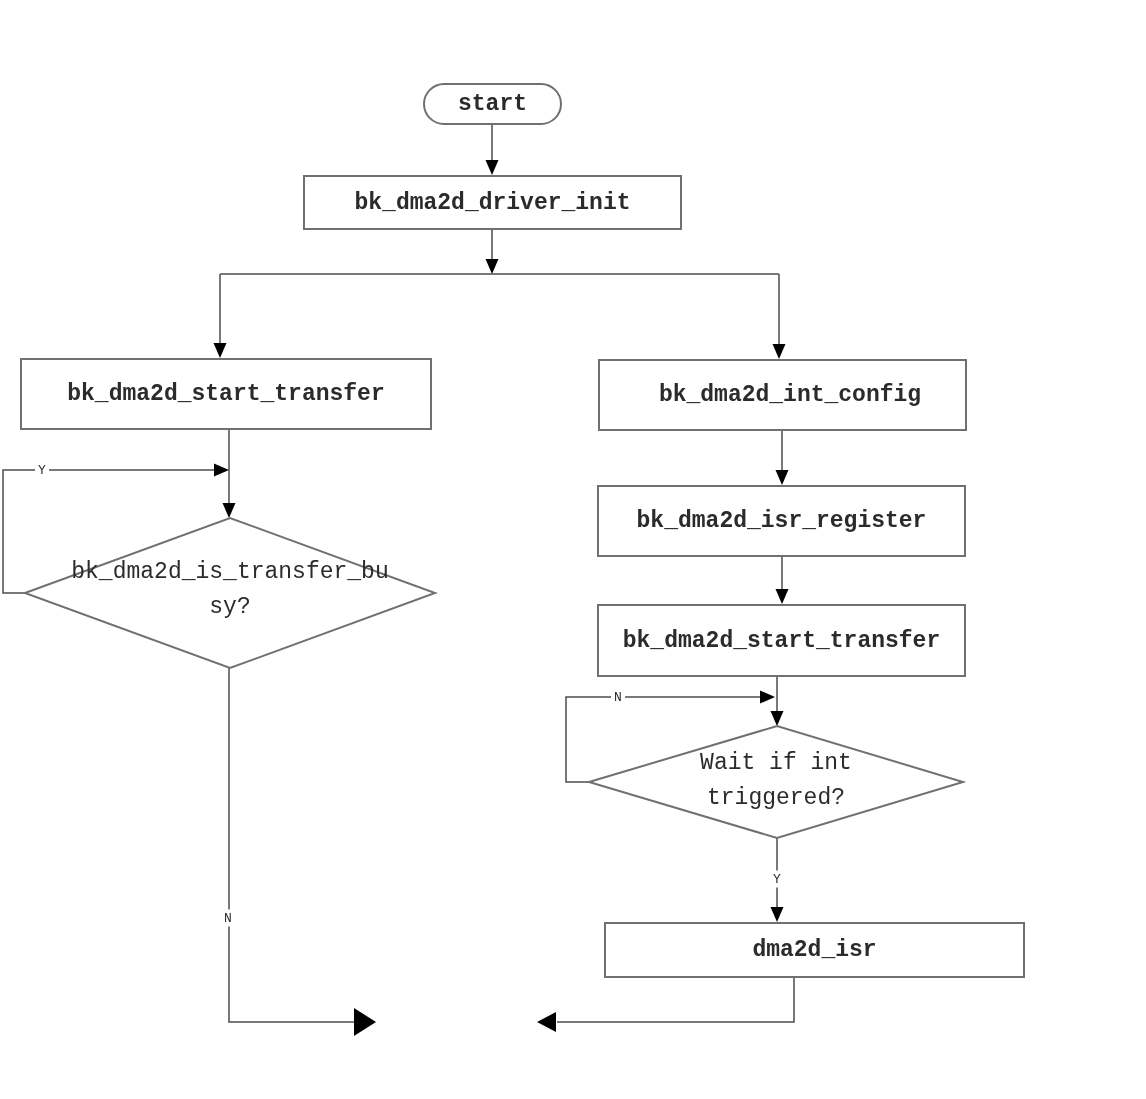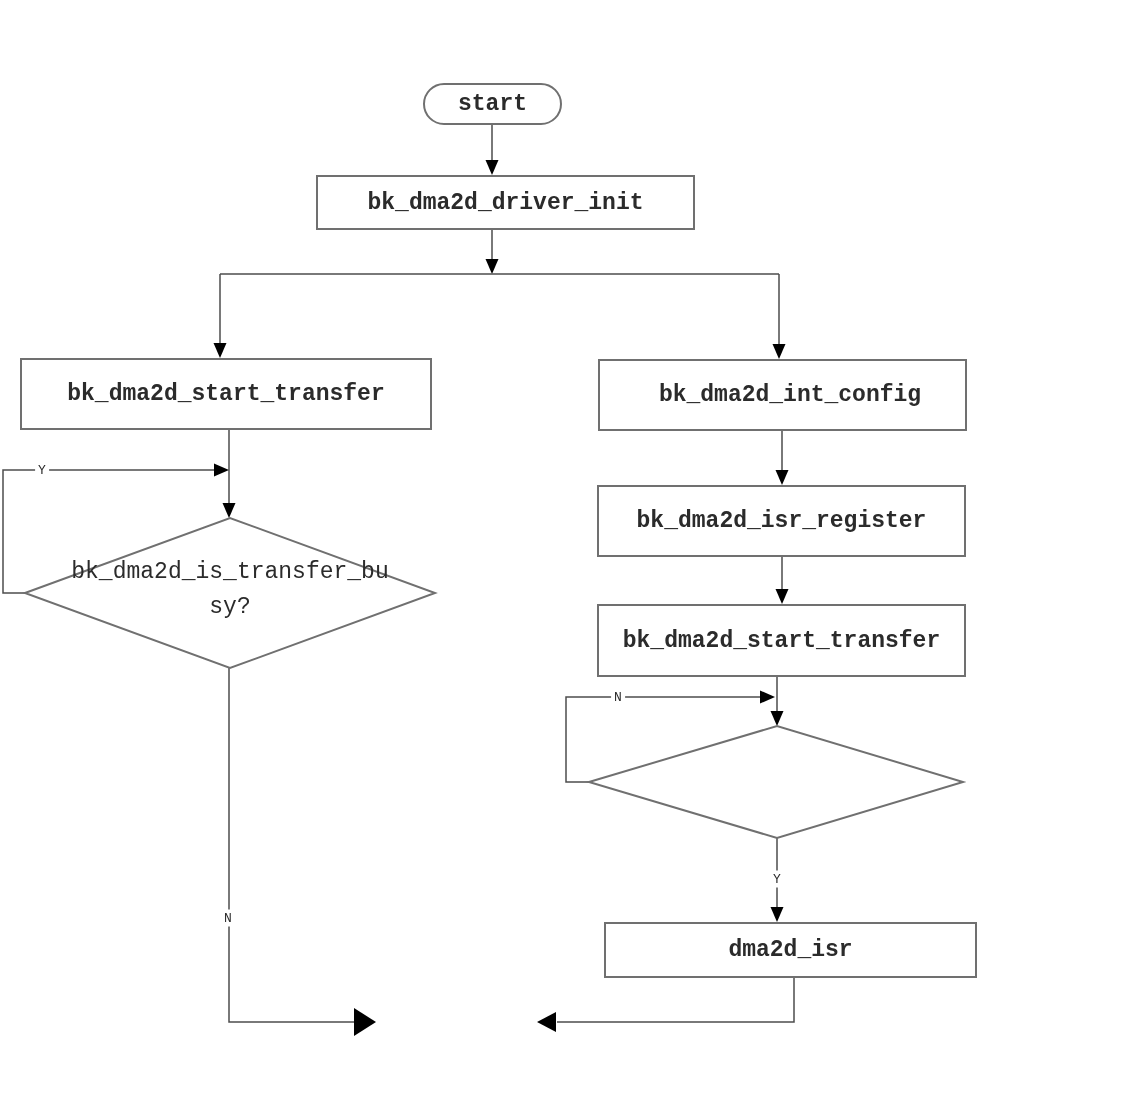--- a/index.html
+++ b/index.html
@@ -102,21 +102,21 @@
     <polygon class="arrow" points="556,1012 556,1032 537,1022"></polygon>
 
     <polygon class="diamond" points="25,593 230,518 435,593 230,668"></polygon>
     <polygon class="diamond" points="589,782 777,726 963,782 777,838"></polygon>
   </svg>
 
   <div class="node terminator" style="left:423px; top:83px; width:139px; height:42px;">
     <span>start</span>
   </div>
 
-  <div class="node" style="left:316px; top:175px; width:379px; height:55px;">
+  <div class="node" style="left:303px; top:175px; width:379px; height:55px;">
     <span>bk_dma2d_driver_init</span>
   </div>
 
   <div class="node" style="left:20px; top:358px; width:412px; height:72px;">
     <span>bk_dma2d_start_transfer</span>
   </div>
 
   <div class="diamond-label break-all" style="left:68px; top:555px; width:324px;">bk_dma2d_is_transfer_busy?</div>
 
   <div class="node" style="left:598px; top:359px; width:369px; height:72px;padding-left:15px;">
@@ -124,22 +124,23 @@
   </div>
 
   <div class="node" style="left:597px; top:485px; width:369px; height:72px;text-align:center;">
     <span>bk_dma2d_isr_register</span>
   </div>
 
   <div class="node" style="left:597px; top:604px; width:369px; height:73px;">
     <span>bk_dma2d_start_transfer</span>
   </div>
 
+  <div class="diamond-label" style="left:651px; top:746px; width:250px; white-space:normal;">Wait if int triggered?</div>
 
-  <div class="node" style="left:604px; top:922px; width:373px; height:56px;">
+  <div class="node" style="left:604px; top:922px; width:421px; height:56px;">
     <span>dma2d_isr</span>
   </div>
 
 
   <div class="edge-label" style="left:42px; top:470px;">Y</div>
   <div class="edge-label" style="left:228px; top:918px;">N</div>
   <div class="edge-label" style="left:618px; top:697px;">N</div>
   <div class="edge-label" style="left:777px; top:879px;">Y</div>
 
 </div>

